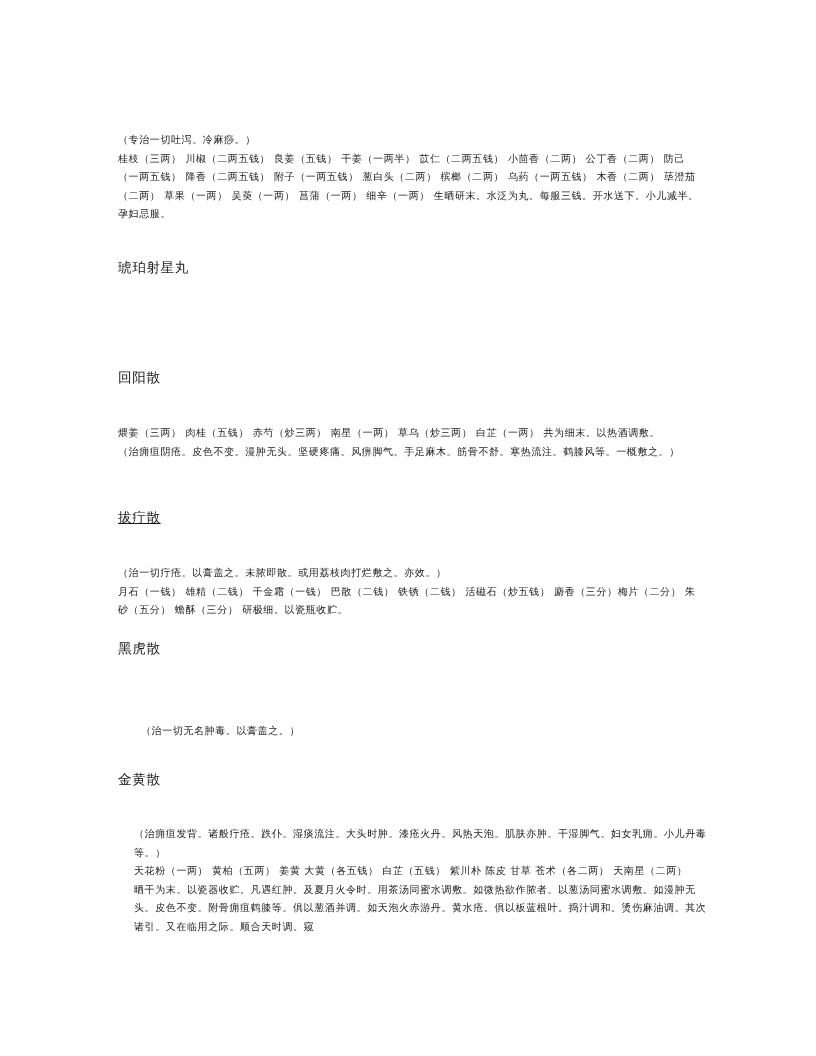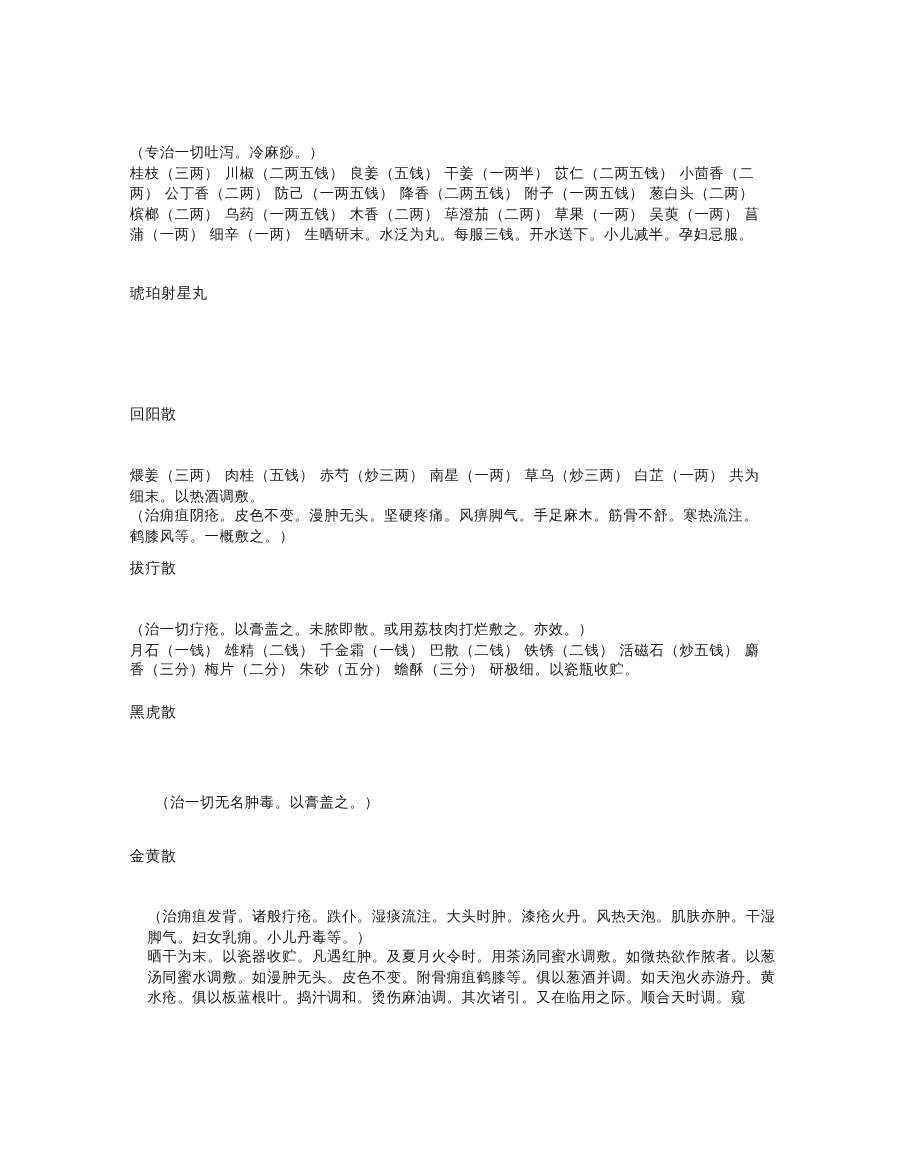--- a/index.html
+++ b/index.html
@@ -2,21 +2,21 @@
 <html><head>
 <meta charset="utf-8">
 <style>
   html, body { margin: 0; padding: 0; background: #ffffff; }
   body {
     width: 816px; height: 1056px; position: relative; overflow: hidden;
     font-family: "DejaVu Serif", "Liberation Serif", serif;
     color: #1a1a1a;
   }
   .page { position: absolute; left: 118px; top: 131px; width: 582px; }
-  .block { position: absolute; left: 0; width: 582px; font-size: 13px; line-height: 18.6px; letter-spacing: 0.6px; }
+  .block { position: absolute; left: 0; width: 582px; font-size: 10px; line-height: 18.6px; letter-spacing: 0.6px; }
   .title { position: absolute; left: 0; font-size: 13.6px; line-height: 18.6px; letter-spacing: 0.6px; }
   p { margin: 0; }
 </style>
 </head>
 <body>
 
 <div class="page">
 
   <div class="block" style="top:0px;">
     <p>（专治一切吐泻。冷麻痧。）</p>
@@ -26,30 +26,31 @@
   <div class="title" style="top:127px;">琥珀射星丸</div>
   <div class="block" style="top:182px;">
   </div>
 
   <div class="title" style="top:237px;">回阳散</div>
   <div class="block" style="top:293px;">
     <p>煨姜（三两） 肉桂（五钱） 赤芍（炒三两） 南星（一两） 草乌（炒三两） 白芷（一两） 共为细末。以热酒调敷。</p>
     <p>（治痈疽阴疮。皮色不变。漫肿无头。坚硬疼痛。风痹脚气。手足麻木。筋骨不舒。寒热流注。鹤膝风等。一概敷之。）</p>
   </div>
 
-  <div class="title" style="top:377px;">拔疔散</div>
+  <div class="title" style="top:377px;text-decoration:underline;">拔疔散</div>
   <div class="block" style="top:433px;">
     <p>（治一切疔疮。以膏盖之。未脓即散。或用荔枝肉打烂敷之。亦效。）</p>
     <p>月石（一钱） 雄精（二钱） 千金霜（一钱） 巴散（二钱） 铁锈（二钱） 活磁石（炒五钱） 麝香（三分）梅片（二分） 朱砂（五分） 蟾酥（三分） 研极细。以瓷瓶收贮。</p>
   </div>
 
   <div class="title" style="top:508px;">黑虎散</div>
   <div class="block" style="top:591px;margin-left:23px;">
     <p>（治一切无名肿毒。以膏盖之。）</p>
   </div>
 
   <div class="title" style="top:639px;">金黄散</div>
   <div class="block" style="top:694px;margin-left:16px;">
     <p>（治痈疽发背。诸般疔疮。跌仆。湿痰流注。大头时肿。漆疮火丹。风热天泡。肌肤亦肿。干湿脚气。妇女乳痈。小儿丹毒等。）</p>
+    <p>天花粉（一两） 黄柏（五两） 姜黄 大黄（各五钱） 白芷（五钱） 紫川朴 陈皮 甘草 苍术（各二两） 天南星（二两）</p>
     <p>晒干为末。以瓷器收贮。凡遇红肿。及夏月火令时。用茶汤同蜜水调敷。如微热欲作脓者。以葱汤同蜜水调敷。如漫肿无头。皮色不变。附骨痈疽鹤膝等。俱以葱酒并调。如天泡火赤游丹。黄水疮。俱以板蓝根叶。捣汁调和。烫伤麻油调。其次诸引。又在临用之际。顺合天时调。窥</p>
   </div>
 
 </div>
 
 </body></html>

